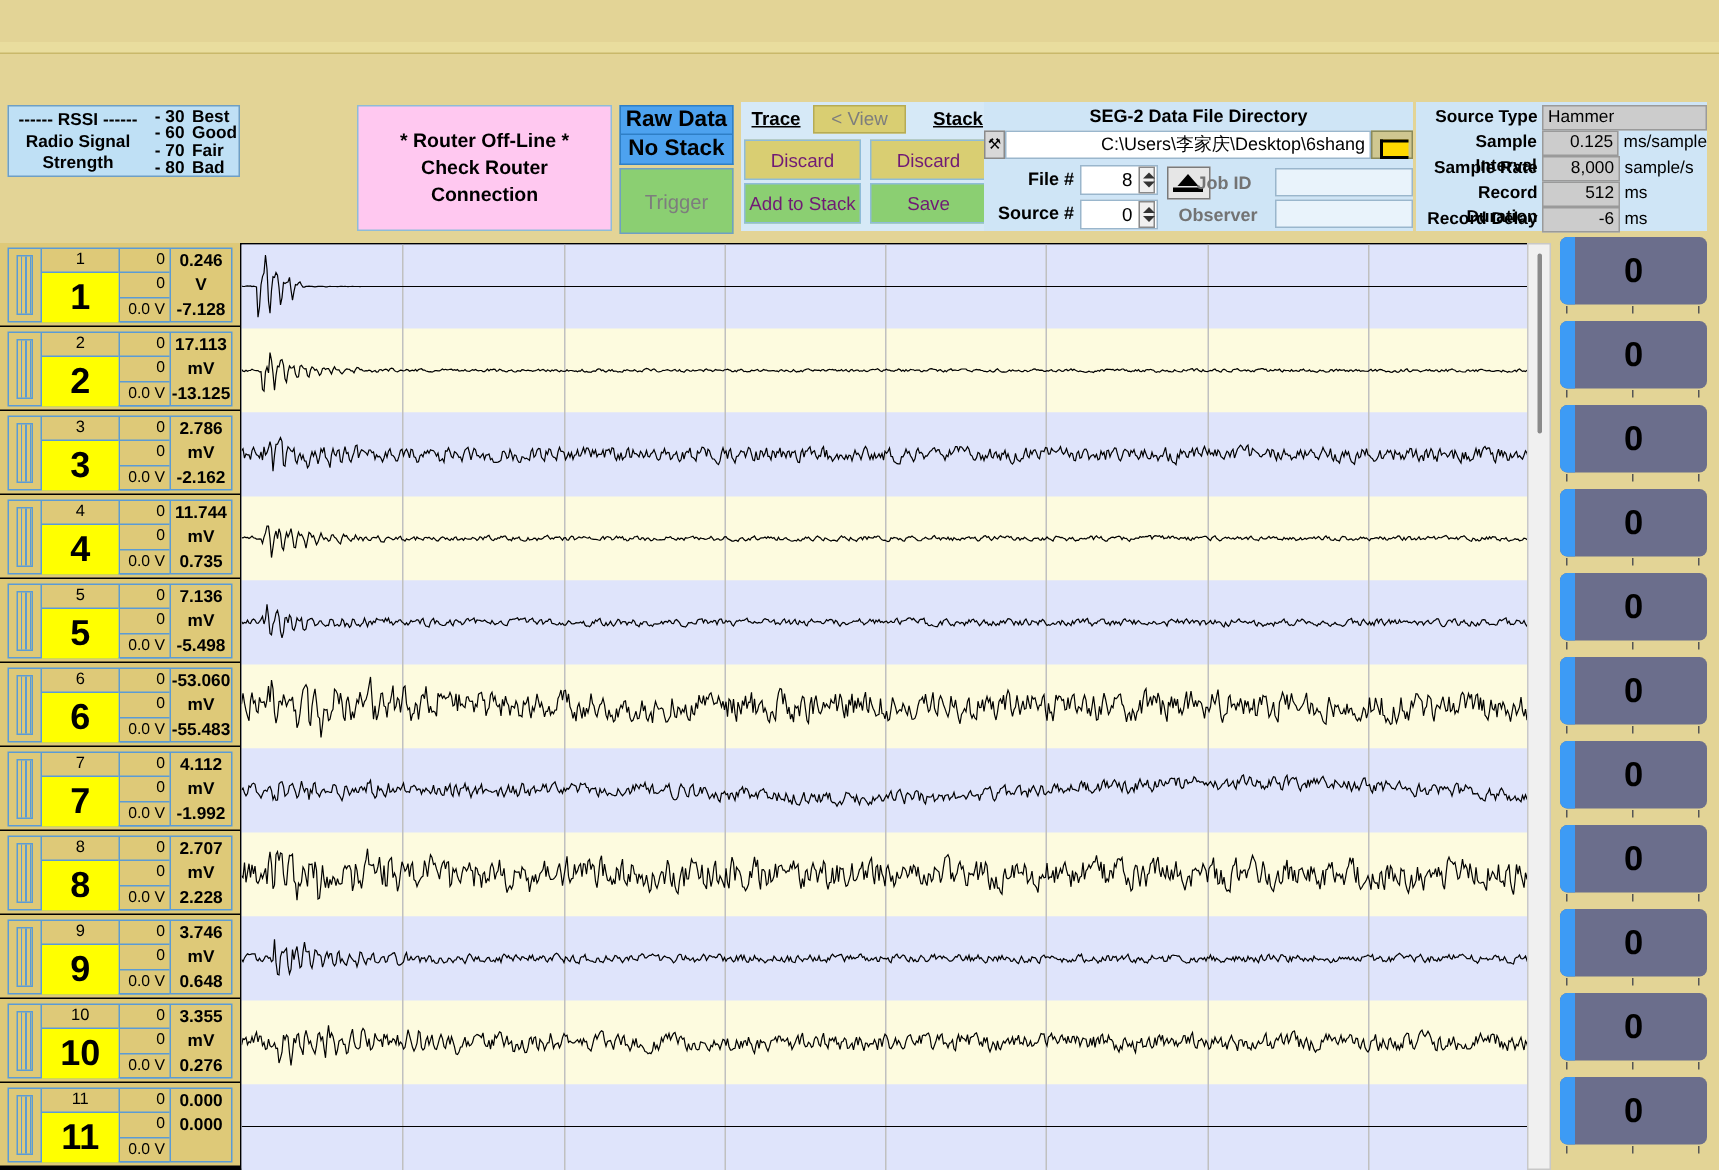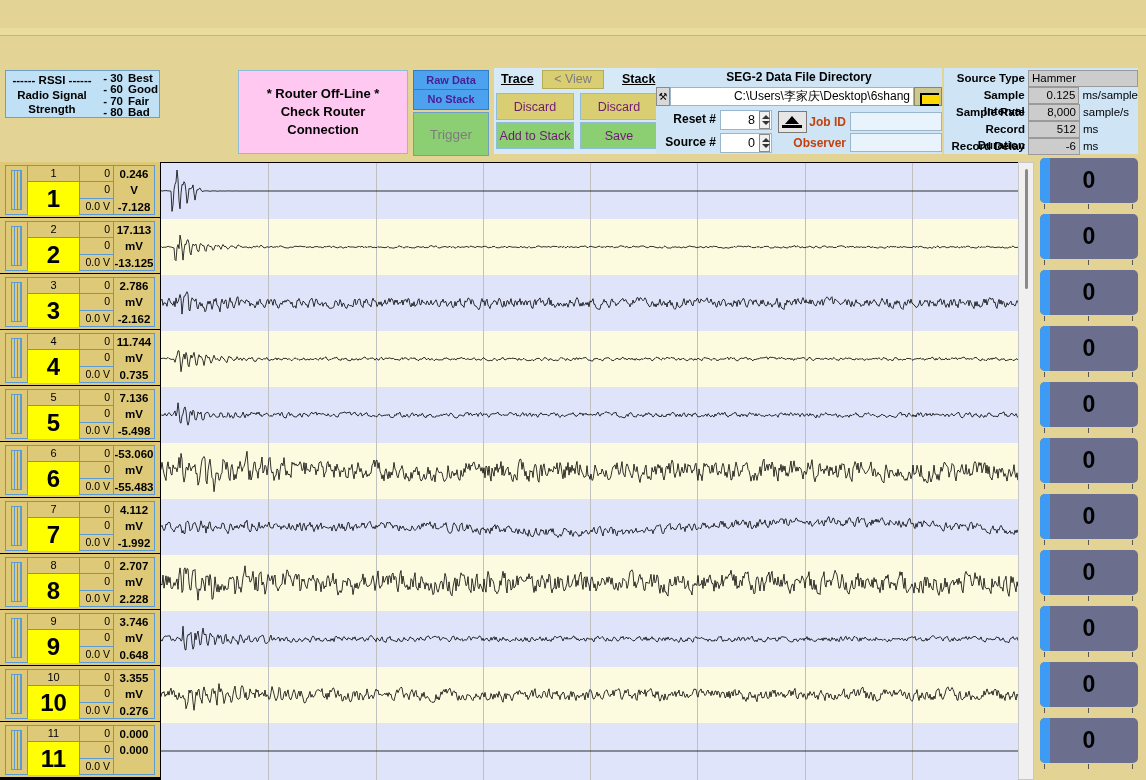--- a/index.html
+++ b/index.html
@@ -146,21 +146,21 @@
     display: flex; flex-direction: column; align-items: center;
     justify-content: center;
     font-size: 13px; font-weight: bold; color: #000; line-height: 18px;
   }
 
   
   .rawcol { position: absolute; left: 413px; top: 2px; width: 76px; }
   .raw-btn {
     width: 100%; height: 20px; background: #4da2ef;
     border: 1px solid #2f7fc6;
-    font-size: 11px; font-weight: bold; color: #4c1d95;
+    font-size: 15px; font-weight: bold; color: #000000;
     text-align: center; line-height: 18px; cursor: pointer;
   }
   .raw-btn + .raw-btn { border-top: none; }
   .trigger-btn {
     width: 100%; height: 44px; margin-top: 2px;
     background: #8bcf72; border: 1px solid #6f9fc4;
     font-size: 13.5px; color: #7d7d7d;
     display: flex; align-items: center; justify-content: center;
     cursor: pointer;
   }
@@ -258,22 +258,22 @@
     content: ""; position: absolute; left: 6px; top: 4px;
     width: 0; height: 0;
     border-left: 7px solid transparent; border-right: 7px solid transparent;
     border-bottom: 8px solid #000;
   }
   .updn-btn::after {
     content: ""; position: absolute; left: 3px; bottom: 4px;
     width: 20px; height: 3px; background: #000;
   }
   .txt-label {
-    position: absolute; font-size: 12px; font-weight: bold; color: #c2410c;
-    text-align: right;
+    position: absolute; font-size: 12px; font-weight: bold; color: #737373;
+    text-align: center;
   }
   .txt-field {
     position: absolute; height: 19px; background: #e9f3fb;
     border: 1px solid #9ab6cc;
   }
 
   
   .settings {
     position: absolute; left: 944px; top: 0px; width: 194px; height: 86px;
     background: #cfe5f6;
@@ -477,21 +477,21 @@
     </div>
 
     <div class="seg2">
       <div class="seg2-title">SEG-2 Data File Directory</div>
       <div class="path-row">
         <div class="path-icon">⚒</div>
         <div class="path-field">C:\Users\李家庆\Desktop\6shang</div>
         <div class="folder-btn"></div>
       </div>
 
-      <div class="num-label" style="left:4px; top:44px; width:56px;">Reset #</div>
+      <div class="num-label" style="left:4px; top:44px; width:56px;">File #</div>
       <div class="num-field" style="left:64px; top:42px; width:52px;">8</div>
       <div class="spin" style="left:103px; top:43px;"></div>
 
       <div class="num-label" style="left:0px; top:67px; width:60px;">Source #</div>
       <div class="num-field" style="left:64px; top:65px; width:52px;">0</div>
       <div class="spin" style="left:103px; top:66px;"></div>
 
       <div class="updn-btn" style="left:122px; top:43px;"></div>
 
       <div class="txt-label" style="left:130px; top:47px; width:60px;">Job ID</div>

